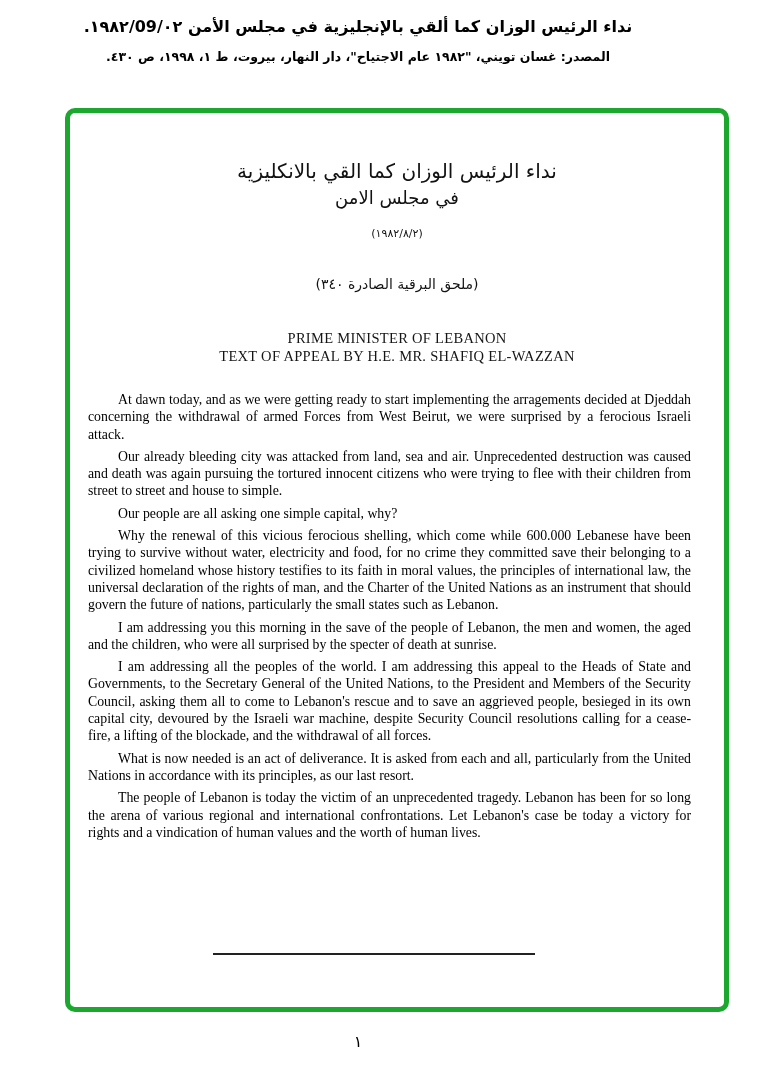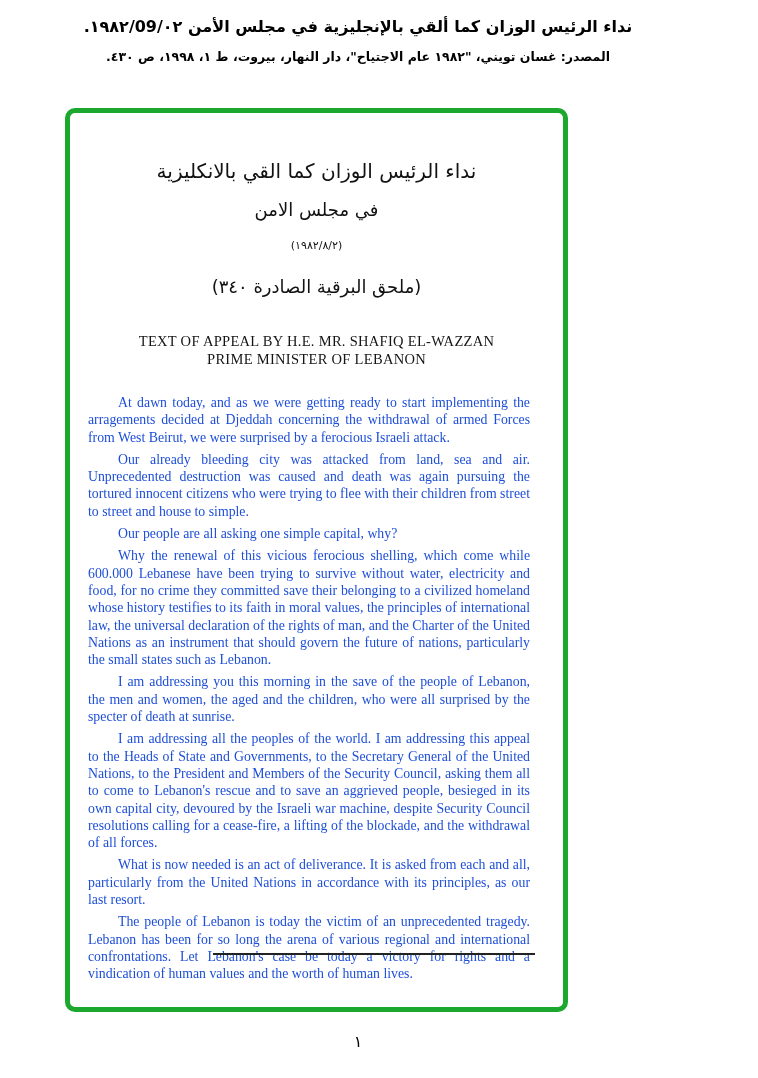--- a/index.html
+++ b/index.html
@@ -22,59 +22,59 @@
     font-weight: bold;
     color: #000;
   }
   .page-header .h-line1 { font-size: 16px; line-height: 22px; margin-bottom: 10px; }
   .page-header .h-line2 { font-size: 12.5px; line-height: 18px; }
 
   
   .doc-frame {
     position: absolute;
     left: 65px; top: 108px;
-    width: 503px; height: 904px;
+    width: 664px; height: 904px;
     border: 5px solid #1ca82f;
     border-radius: 10px;
     background: #ffffff;
     overflow: hidden;
   }
 
   
   .ar-title {
     margin-top: 44px;
     text-align: center;
     direction: rtl;
     font-family: "DejaVu Sans", sans-serif;
     color: #121212;
   }
   .ar-title .t1 { font-size: 20px; line-height: 28px; }
-  .ar-title .t2 { font-size: 18px; line-height: 26px; margin-top: 12px; }
+  .ar-title .t2 { font-size: 18px; line-height: 26px; }
   .ar-title .t3 { font-size: 11px; line-height: 22px; margin-top: 12px; }
-  .ar-title .t4 { font-size: 18px; line-height: 18px; margin-top: 21px; }
+  .ar-title .t4 { font-size: 14px; line-height: 18px; margin-top: 30px; }
 
   
   .en-title {
     margin-top: 36px;
     text-align: center;
     font-family: "Liberation Serif", serif;
     font-size: 14.5px;
     line-height: 18px;
     letter-spacing: 0.3px;
     color: #151515;
   }
 
   
   .doc-body {
     margin: 26px 33px 0 18px;
     font-family: "Liberation Serif", serif;
     font-size: 13.8px;
     line-height: 17.3px;
     text-align: justify;
-    color: #1d4ed8;
+    color: #000000;
   }
   .doc-body p { margin: 0 0 5px 0; text-indent: 30px; }
 
   
   .end-rule {
     position: absolute;
     left: 143px; top: 840px;
     width: 322px; height: 2px;
     background: #222;
   }
@@ -101,22 +101,22 @@
 <div class="doc-frame" style="border-color: rgb(28, 168, 47);">
 
   <div class="ar-title">
     <div class="t1" dir="rtl">نداء الرئيس الوزان كما القي بالانكليزية</div>
     <div class="t2" dir="rtl">في مجلس الامن</div>
     <div class="t3" dir="rtl">(١٩٨٢/٨/٢)</div>
     <div class="t4" dir="rtl">(ملحق البرقية الصادرة ٣٤٠)</div>
   </div>
 
   <div class="en-title">
+    <div>PRIME MINISTER OF LEBANON</div>
     <div>TEXT OF APPEAL BY H.E. MR. SHAFIQ EL-WAZZAN</div>
-    <div>PRIME MINISTER OF LEBANON</div>
   </div>
 
   <div class="doc-body">
     <p>At dawn today, and as we were getting ready to start implementing the arragements decided at Djeddah concerning the withdrawal of armed Forces from West Beirut, we were surprised by a ferocious Israeli attack.</p>
     <p>Our already bleeding city was attacked from land, sea and air. Unprecedented destruction was caused and death was again pursuing the tortured innocent citizens who were trying to flee with their children from street to street and house to simple.</p>
     <p>Our people are all asking one simple capital, why?</p>
     <p>Why the renewal of this vicious ferocious shelling, which come while 600.000 Lebanese have been trying to survive without water, electricity and food, for no crime they committed save their belonging to a civilized homeland whose history testifies to its faith in moral values, the principles of international law, the universal declaration of the rights of man, and the Charter of the United Nations as an instrument that should govern the future of nations, particularly the small states such as Lebanon.</p>
     <p>I am addressing you this morning in the save of the people of Lebanon, the men and women, the aged and the children, who were all surprised by the specter of death at sunrise.</p>
     <p>I am addressing all the peoples of the world. I am addressing this appeal to the Heads of State and Governments, to the Secretary General of the United Nations, to the President and Members of the Security Council, asking them all to come to Lebanon's rescue and to save an aggrieved people, besieged in its own capital city, devoured by the Israeli war machine, despite Security Council resolutions calling for a cease-fire, a lifting of the blockade, and the withdrawal of all forces.</p>
     <p>What is now needed is an act of deliverance. It is asked from each and all, particularly from the United Nations in accordance with its principles, as our last resort.</p>

